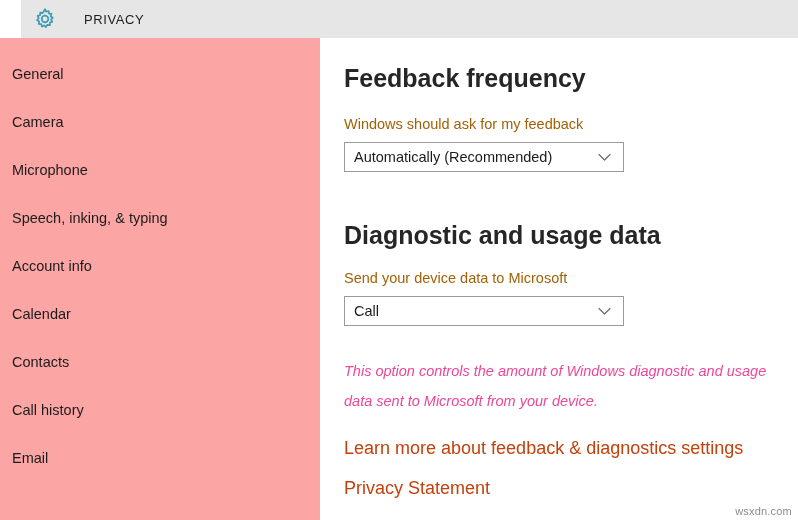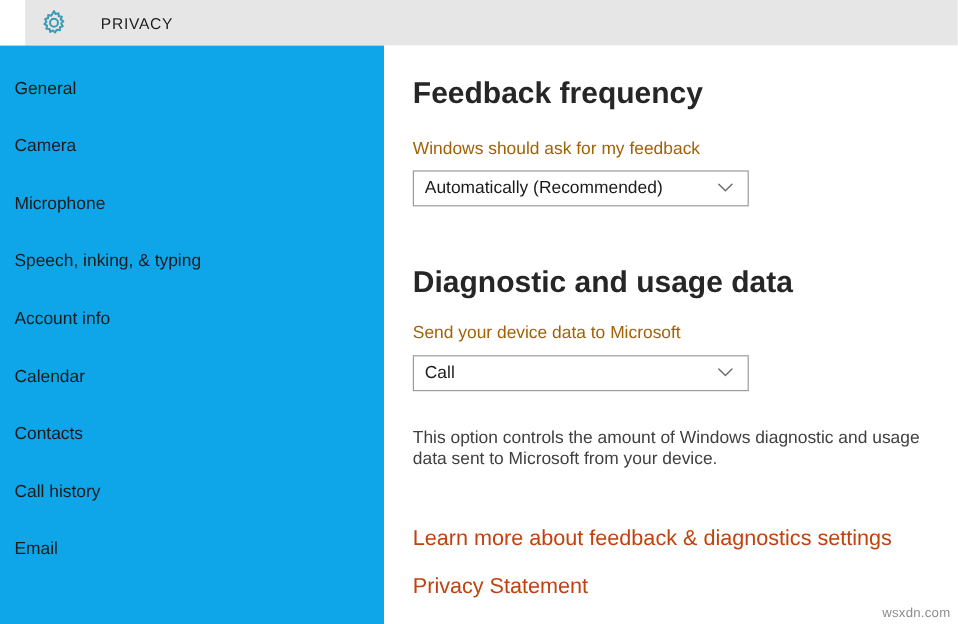--- a/index.html
+++ b/index.html
@@ -79,21 +79,21 @@
     width: 4px;
     height: 482px;
     background: #fbfbfb;
   }
   .sidebar {
     position: absolute;
     left: 0;
     top: 38px;
     width: 320px;
     height: 482px;
-    background: #0ea5e9;
+    background: #fca5a5;
   }
   .nav-list {
     list-style: none;
     margin: 0;
     padding: 12px 0 0 0;
   }
   .nav-item {
     height: 48px;
     display: flex;
     align-items: center;
@@ -149,22 +149,23 @@
   }
   .chevron {
     margin-right: 12px;
     display: block;
   }
   .body-text {
     position: absolute;
     left: 24px;
     width: 445px;
     font-size: 14.5px;
-    line-height: 18px;
-    color: #404040;
+    line-height: 30px;
+    color: #ec4899;
+    font-style: italic;
   }
   .link {
     position: absolute;
     left: 24px;
     font-size: 18px;
     color: #c2410c;
     text-decoration: none;
     white-space: nowrap;
     cursor: pointer;
   }

